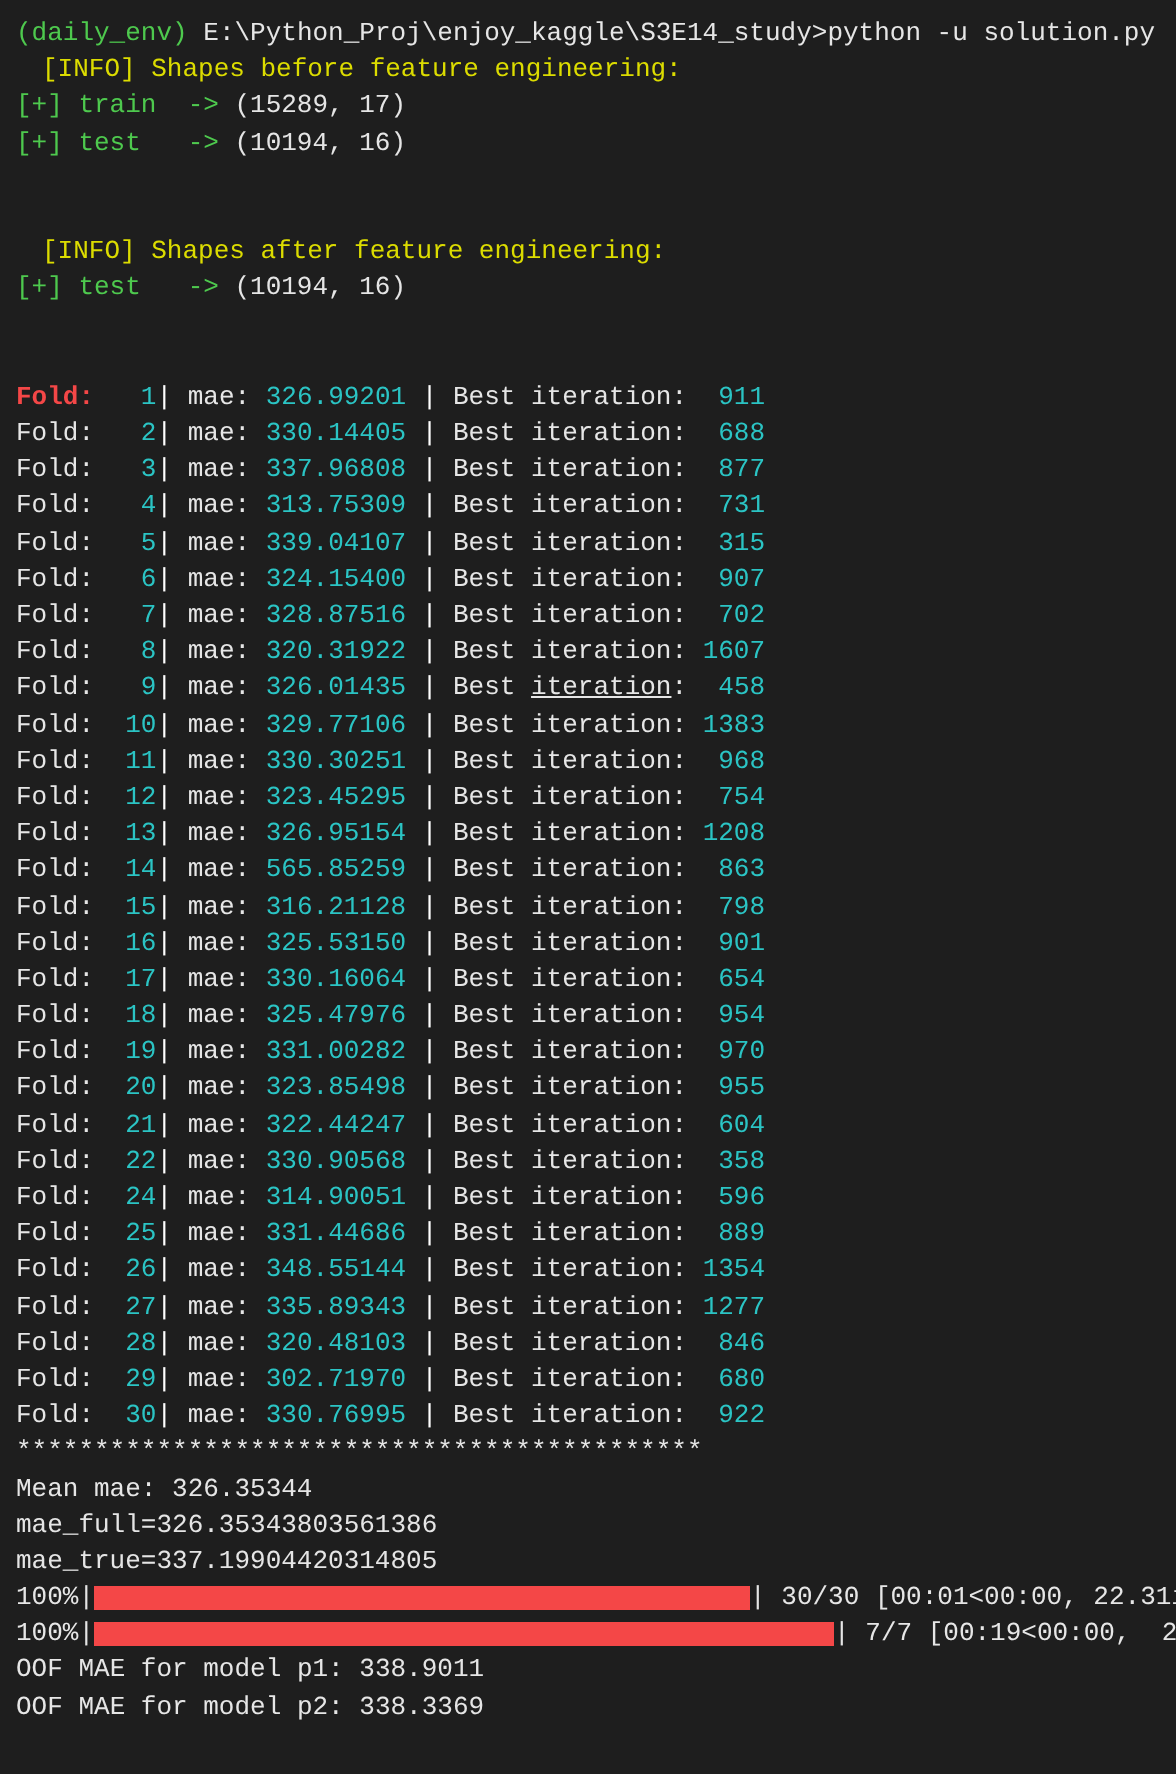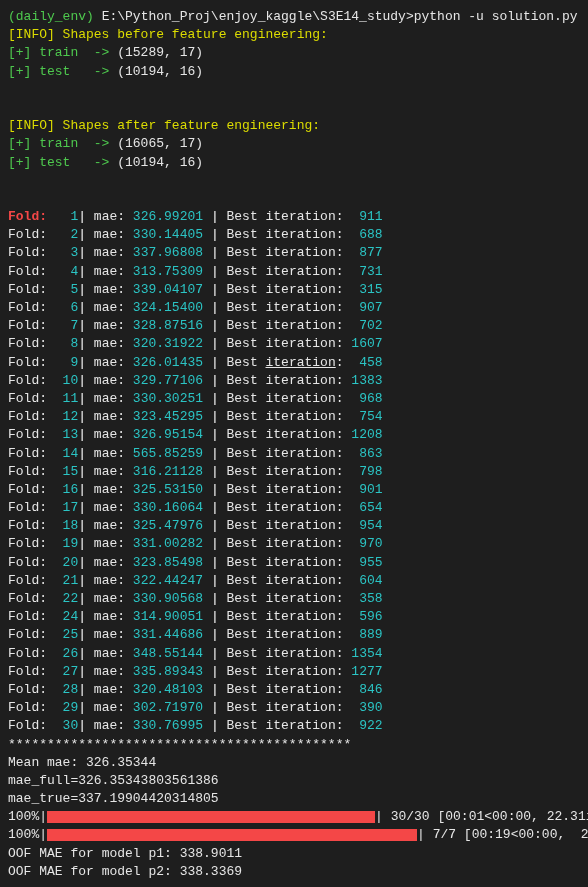--- a/index.html
+++ b/index.html
@@ -8,21 +8,21 @@
     background: #1e1e1e;
     color: #d4d4d4;
     font-family: Consolas, 'Courier New', monospace;
     font-size: 13px;
     line-height: 1.4;
     width: 572px;
     position: relative;
   }
   .line { white-space: pre; }
   .green { color: #4ec94e; }
-  .yellow { color: #dcdc00; }
+  .yellow { color: #dcdc00; margin-left: 13px; }
   .white { color: #e6e6e6; }
   .red { color: #e5e5e5; }
   .cyan { color: #2bc4c4; }
   .bright { color: #ffffff; }
   .redbold { color: #f44747; font-weight: bold; }
   .under { text-decoration: underline; }
   .bar {
     display: inline-block;
     background: #f44747;
     height: 12px;
@@ -33,21 +33,20 @@
 <body>
 
 <div id="term">
     <div class="line"><span class="green">(daily_env)</span> <span class="white">E:\Python_Proj\enjoy_kaggle\S3E14_study&gt;python -u solution.py</span></div>
     <div class="line"><span class="yellow">[INFO] Shapes before feature engineering:</span></div>
     <div class="line"><span class="green">[+] train  -&gt; </span><span class="red">(15289, 17)</span></div>
     <div class="line"><span class="green">[+] test   -&gt; </span><span class="red">(10194, 16)</span></div>
     <div class="line"> </div>
     <div class="line"> </div>
     <div class="line"><span class="yellow">[INFO] Shapes after feature engineering:</span></div>
-    <div class="line"><span class="green">[+] train  -&gt; </span><span class="red">(16065, 17)</span></div>
     <div class="line"><span class="green">[+] test   -&gt; </span><span class="red">(10194, 16)</span></div>
     <div class="line"> </div>
     <div class="line"> </div>
     <div class="line"><span class="redbold">Fold:</span><span class="cyan">   1</span><span class="bright">|</span><span class="white"> mae: </span><span class="cyan">326.99201</span><span class="white"> </span><span class="bright">|</span><span class="white"> Best iteration: </span><span class="cyan"> 911</span></div>
     <div class="line"><span class="white">Fold:</span><span class="cyan">   2</span><span class="bright">|</span><span class="white"> mae: </span><span class="cyan">330.14405</span><span class="white"> </span><span class="bright">|</span><span class="white"> Best iteration: </span><span class="cyan"> 688</span></div>
     <div class="line"><span class="white">Fold:</span><span class="cyan">   3</span><span class="bright">|</span><span class="white"> mae: </span><span class="cyan">337.96808</span><span class="white"> </span><span class="bright">|</span><span class="white"> Best iteration: </span><span class="cyan"> 877</span></div>
     <div class="line"><span class="white">Fold:</span><span class="cyan">   4</span><span class="bright">|</span><span class="white"> mae: </span><span class="cyan">313.75309</span><span class="white"> </span><span class="bright">|</span><span class="white"> Best iteration: </span><span class="cyan"> 731</span></div>
     <div class="line"><span class="white">Fold:</span><span class="cyan">   5</span><span class="bright">|</span><span class="white"> mae: </span><span class="cyan">339.04107</span><span class="white"> </span><span class="bright">|</span><span class="white"> Best iteration: </span><span class="cyan"> 315</span></div>
     <div class="line"><span class="white">Fold:</span><span class="cyan">   6</span><span class="bright">|</span><span class="white"> mae: </span><span class="cyan">324.15400</span><span class="white"> </span><span class="bright">|</span><span class="white"> Best iteration: </span><span class="cyan"> 907</span></div>
     <div class="line"><span class="white">Fold:</span><span class="cyan">   7</span><span class="bright">|</span><span class="white"> mae: </span><span class="cyan">328.87516</span><span class="white"> </span><span class="bright">|</span><span class="white"> Best iteration: </span><span class="cyan"> 702</span></div>
@@ -64,21 +63,21 @@
     <div class="line"><span class="white">Fold:</span><span class="cyan">  18</span><span class="bright">|</span><span class="white"> mae: </span><span class="cyan">325.47976</span><span class="white"> </span><span class="bright">|</span><span class="white"> Best iteration: </span><span class="cyan"> 954</span></div>
     <div class="line"><span class="white">Fold:</span><span class="cyan">  19</span><span class="bright">|</span><span class="white"> mae: </span><span class="cyan">331.00282</span><span class="white"> </span><span class="bright">|</span><span class="white"> Best iteration: </span><span class="cyan"> 970</span></div>
     <div class="line"><span class="white">Fold:</span><span class="cyan">  20</span><span class="bright">|</span><span class="white"> mae: </span><span class="cyan">323.85498</span><span class="white"> </span><span class="bright">|</span><span class="white"> Best iteration: </span><span class="cyan"> 955</span></div>
     <div class="line"><span class="white">Fold:</span><span class="cyan">  21</span><span class="bright">|</span><span class="white"> mae: </span><span class="cyan">322.44247</span><span class="white"> </span><span class="bright">|</span><span class="white"> Best iteration: </span><span class="cyan"> 604</span></div>
     <div class="line"><span class="white">Fold:</span><span class="cyan">  22</span><span class="bright">|</span><span class="white"> mae: </span><span class="cyan">330.90568</span><span class="white"> </span><span class="bright">|</span><span class="white"> Best iteration: </span><span class="cyan"> 358</span></div>
     <div class="line"><span class="white">Fold:</span><span class="cyan">  24</span><span class="bright">|</span><span class="white"> mae: </span><span class="cyan">314.90051</span><span class="white"> </span><span class="bright">|</span><span class="white"> Best iteration: </span><span class="cyan"> 596</span></div>
     <div class="line"><span class="white">Fold:</span><span class="cyan">  25</span><span class="bright">|</span><span class="white"> mae: </span><span class="cyan">331.44686</span><span class="white"> </span><span class="bright">|</span><span class="white"> Best iteration: </span><span class="cyan"> 889</span></div>
     <div class="line"><span class="white">Fold:</span><span class="cyan">  26</span><span class="bright">|</span><span class="white"> mae: </span><span class="cyan">348.55144</span><span class="white"> </span><span class="bright">|</span><span class="white"> Best iteration: </span><span class="cyan">1354</span></div>
     <div class="line"><span class="white">Fold:</span><span class="cyan">  27</span><span class="bright">|</span><span class="white"> mae: </span><span class="cyan">335.89343</span><span class="white"> </span><span class="bright">|</span><span class="white"> Best iteration: </span><span class="cyan">1277</span></div>
     <div class="line"><span class="white">Fold:</span><span class="cyan">  28</span><span class="bright">|</span><span class="white"> mae: </span><span class="cyan">320.48103</span><span class="white"> </span><span class="bright">|</span><span class="white"> Best iteration: </span><span class="cyan"> 846</span></div>
-    <div class="line"><span class="white">Fold:</span><span class="cyan">  29</span><span class="bright">|</span><span class="white"> mae: </span><span class="cyan">302.71970</span><span class="white"> </span><span class="bright">|</span><span class="white"> Best iteration: </span><span class="cyan"> 390</span></div>
+    <div class="line"><span class="white">Fold:</span><span class="cyan">  29</span><span class="bright">|</span><span class="white"> mae: </span><span class="cyan">302.71970</span><span class="white"> </span><span class="bright">|</span><span class="white"> Best iteration: </span><span class="cyan"> 680</span></div>
     <div class="line"><span class="white">Fold:</span><span class="cyan">  30</span><span class="bright">|</span><span class="white"> mae: </span><span class="cyan">330.76995</span><span class="white"> </span><span class="bright">|</span><span class="white"> Best iteration: </span><span class="cyan"> 922</span></div>
     <div class="line"><span class="red">********************************************</span></div>
     <div class="line"><span class="white">Mean mae: </span><span class="red">326.35344</span></div>
     <div class="line"><span class="red">mae_full=326.35343803561386</span></div>
     <div class="line"><span class="red">mae_true=337.19904420314805</span></div>
     <div class="line"><span class="white">100%</span><span class="red">|</span><span class="bar" style="width:328px"></span><span class="red">|</span><span class="white"> 30/30 [00:01&lt;00:00, 22.31it/s]</span></div>
     <div class="line"><span class="white">100%</span><span class="red">|</span><span class="bar" style="width:370px"></span><span class="red">|</span><span class="white"> 7/7 [00:19&lt;00:00,  2.80s/it]</span></div>
     <div class="line"><span class="white">OOF </span><span class="red">MAE</span><span class="white"> for model p1: </span><span class="red">338.9011</span></div>
     <div class="line"><span class="white">OOF </span><span class="red">MAE</span><span class="white"> for model p2: </span><span class="red">338.3369</span></div>
   </div>

